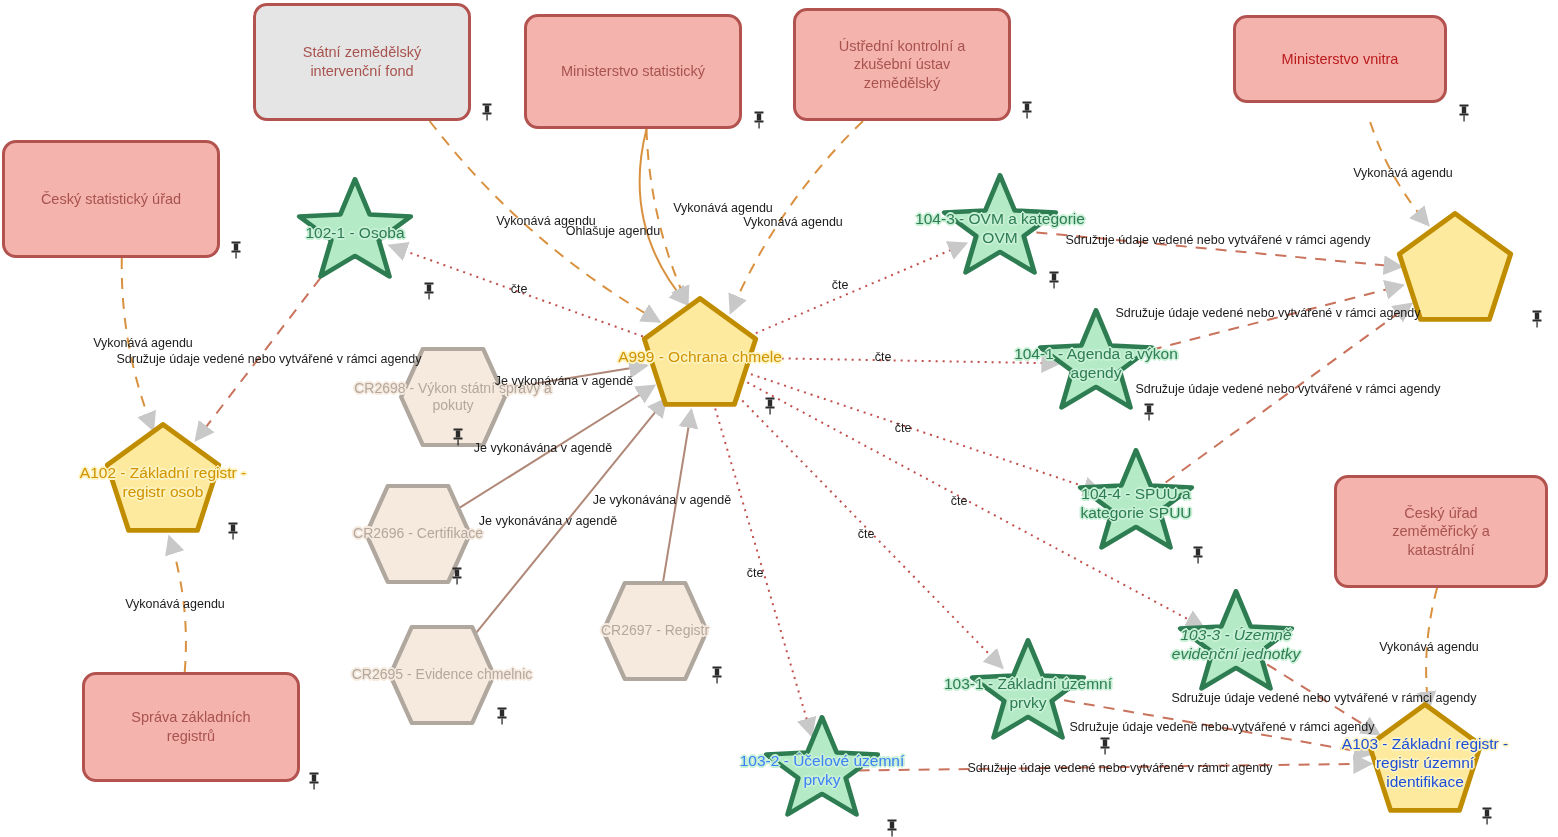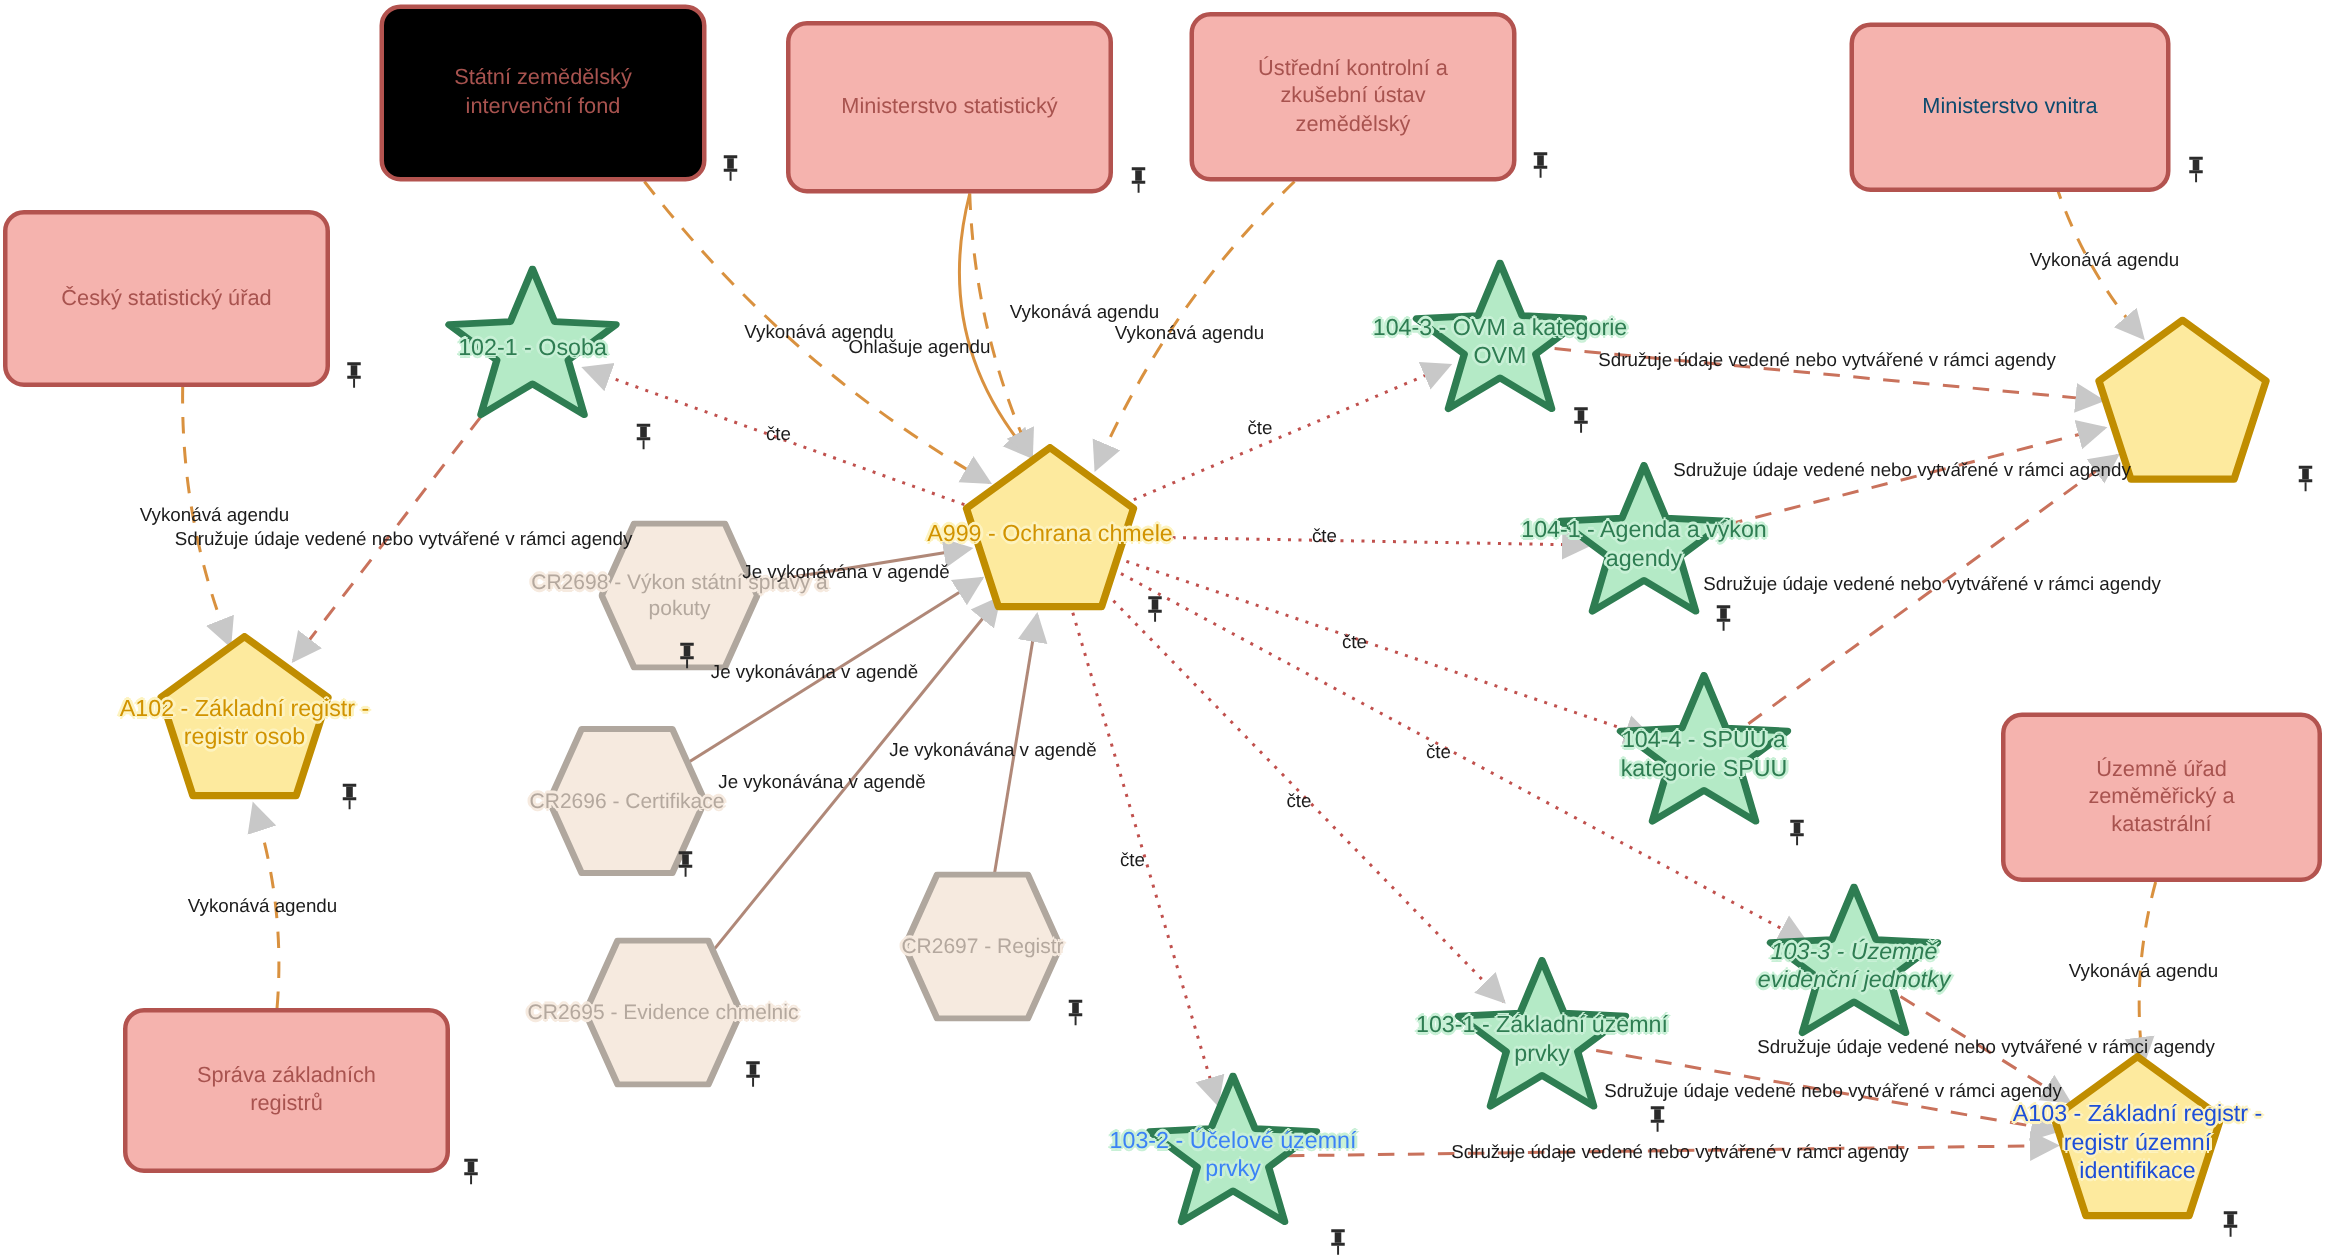--- a/index.html
+++ b/index.html
@@ -111,46 +111,46 @@
         <path d="M858.6,770.5 Q1115.0,767.1 1371.3,763.7" fill="none" stroke="#c9725c" stroke-width="2" stroke-dasharray="11,9" marker-end="url(#ah)"></path>
       </g>
   </svg>
 
   <div id="node-layer">
       <div class="node rect" style="left: 2px; top: 140px; width: 218px; height: 118px; background: rgb(245, 179, 174); border-color: rgb(179, 83, 79); color: rgb(168, 83, 79);">
         <div>
           <span style="display:block">Český statistický úřad</span>
         </div>
       </div>
-      <div class="node rect" style="left: 253px; top: 3px; width: 218px; height: 118px; background: #000000; border-color: rgb(179, 83, 79); color: rgb(168, 83, 79);">
+      <div class="node rect" style="left: 253px; top: 3px; width: 218px; height: 118px; background: #e5e5e5; border-color: rgb(179, 83, 79); color: rgb(168, 83, 79);">
         <div>
           <span style="display:block">Státní zemědělský</span>
           <span style="display:block">intervenční fond</span>
         </div>
       </div>
       <div class="node rect" style="left: 524px; top: 14px; width: 218px; height: 115px; background: rgb(245, 179, 174); border-color: rgb(179, 83, 79); color: rgb(168, 83, 79);">
         <div>
           <span style="display:block">Ministerstvo statistický</span>
         </div>
       </div>
       <div class="node rect" style="left: 793px; top: 8px; width: 218px; height: 113px; background: rgb(245, 179, 174); border-color: rgb(179, 83, 79); color: rgb(168, 83, 79);">
         <div>
           <span style="display:block">Ústřední kontrolní a</span>
           <span style="display:block">zkušební ústav</span>
           <span style="display:block">zemědělský</span>
         </div>
       </div>
-      <div class="node rect" style="left: 1233px; top: 15px; width: 214px; height: 113px; background: rgb(245, 179, 174); border-color: rgb(179, 83, 79); color: #0c4a6e;">
+      <div class="node rect" style="left: 1233px; top: 15px; width: 214px; height: 88px; background: rgb(245, 179, 174); border-color: rgb(179, 83, 79); color: #b91c1c;">
         <div>
           <span style="display:block">Ministerstvo vnitra</span>
         </div>
       </div>
       <div class="node rect" style="left: 1334px; top: 475px; width: 214px; height: 113px; background: rgb(245, 179, 174); border-color: rgb(179, 83, 79); color: rgb(168, 83, 79);">
         <div>
-          <span style="display:block">Územně úřad</span>
+          <span style="display:block">Český úřad</span>
           <span style="display:block">zeměměřický a</span>
           <span style="display:block">katastrální</span>
         </div>
       </div>
       <div class="node rect" style="left: 82px; top: 672px; width: 218px; height: 110px; background: rgb(245, 179, 174); border-color: rgb(179, 83, 79); color: rgb(168, 83, 79);">
         <div>
           <span style="display:block">Správa základních</span>
           <span style="display:block">registrů</span>
         </div>
       </div>

